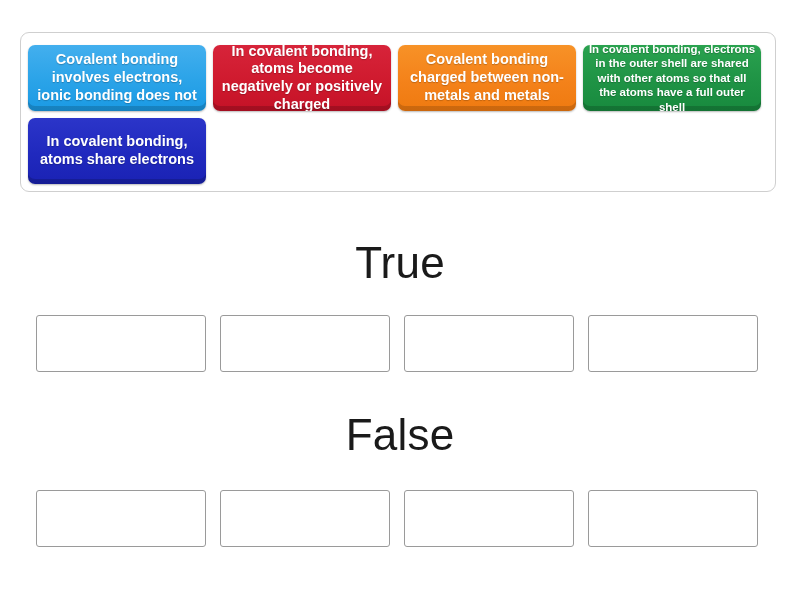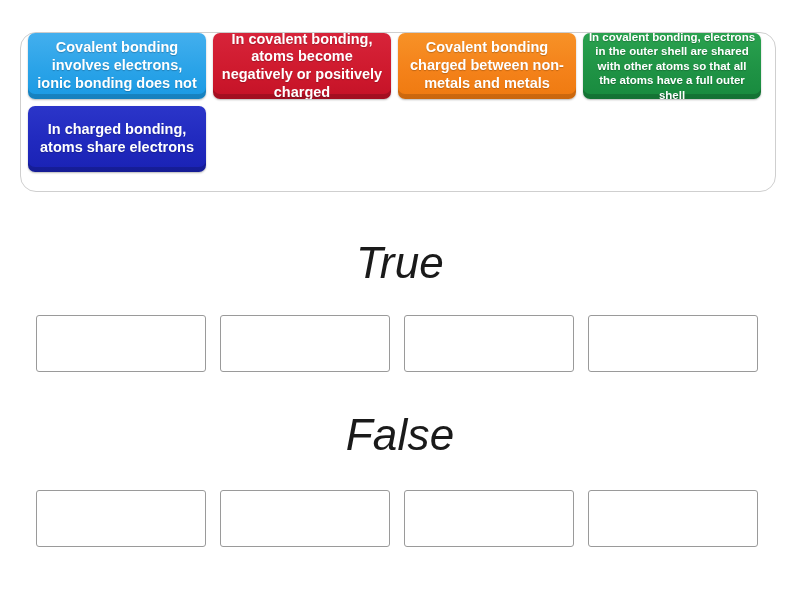--- a/index.html
+++ b/index.html
@@ -23,22 +23,22 @@
 
   
   .tile-tray {
     position: absolute;
     left: 20px;
     top: 32px;
     width: 756px;
     height: 160px;
     background: #ffffff;
     border: 1px solid #cfcfcf;
-    border-radius: 16px;
-    padding: 0 7px;
+    border-radius: 9px;
+    padding: 12px 7px;
   }
 
   .tile-row {
     display: flex;
     gap: 7px;
     height: 66px;
     margin-bottom: 7px;
   }
   .tile-row:last-child { margin-bottom: 0; }
 
@@ -107,21 +107,20 @@
   
   .group-title {
     position: absolute;
     left: 0;
     width: 800px;
     text-align: center;
     font-size: 44px;
     font-weight: normal;
     color: #1a1a1a;
     letter-spacing: 0.2px;
-    font-style: italic;
   }
   #title-true  { top: 238px; }
   #title-false { top: 410px; }
 
   .dropzone-row {
     position: absolute;
     left: 36px;
     width: 728px;
     display: flex;
     gap: 14px;
@@ -154,21 +153,21 @@
       <div class="tile tile-orange">
         <span>Covalent bonding charged between non-metals and metals</span>
       </div>
       <div class="tile tile-darkgreen small-text">
         <span>In covalent bonding, electrons in the outer shell are shared with other atoms so that all the atoms have a full outer shell</span>
       </div>
     </div>
 
     <div class="tile-row">
       <div class="tile tile-navy">
-        <span>In charged bonding, atoms share electrons</span>
+        <span>In covalent bonding, atoms share electrons</span>
       </div>
       <div class="tile-empty"></div>
     </div>
 
   </div>
 
   <div class="group-title" id="title-true">True</div>
 
   <div class="dropzone-row" id="dropzones-true">
     <div class="dropzone"></div>

